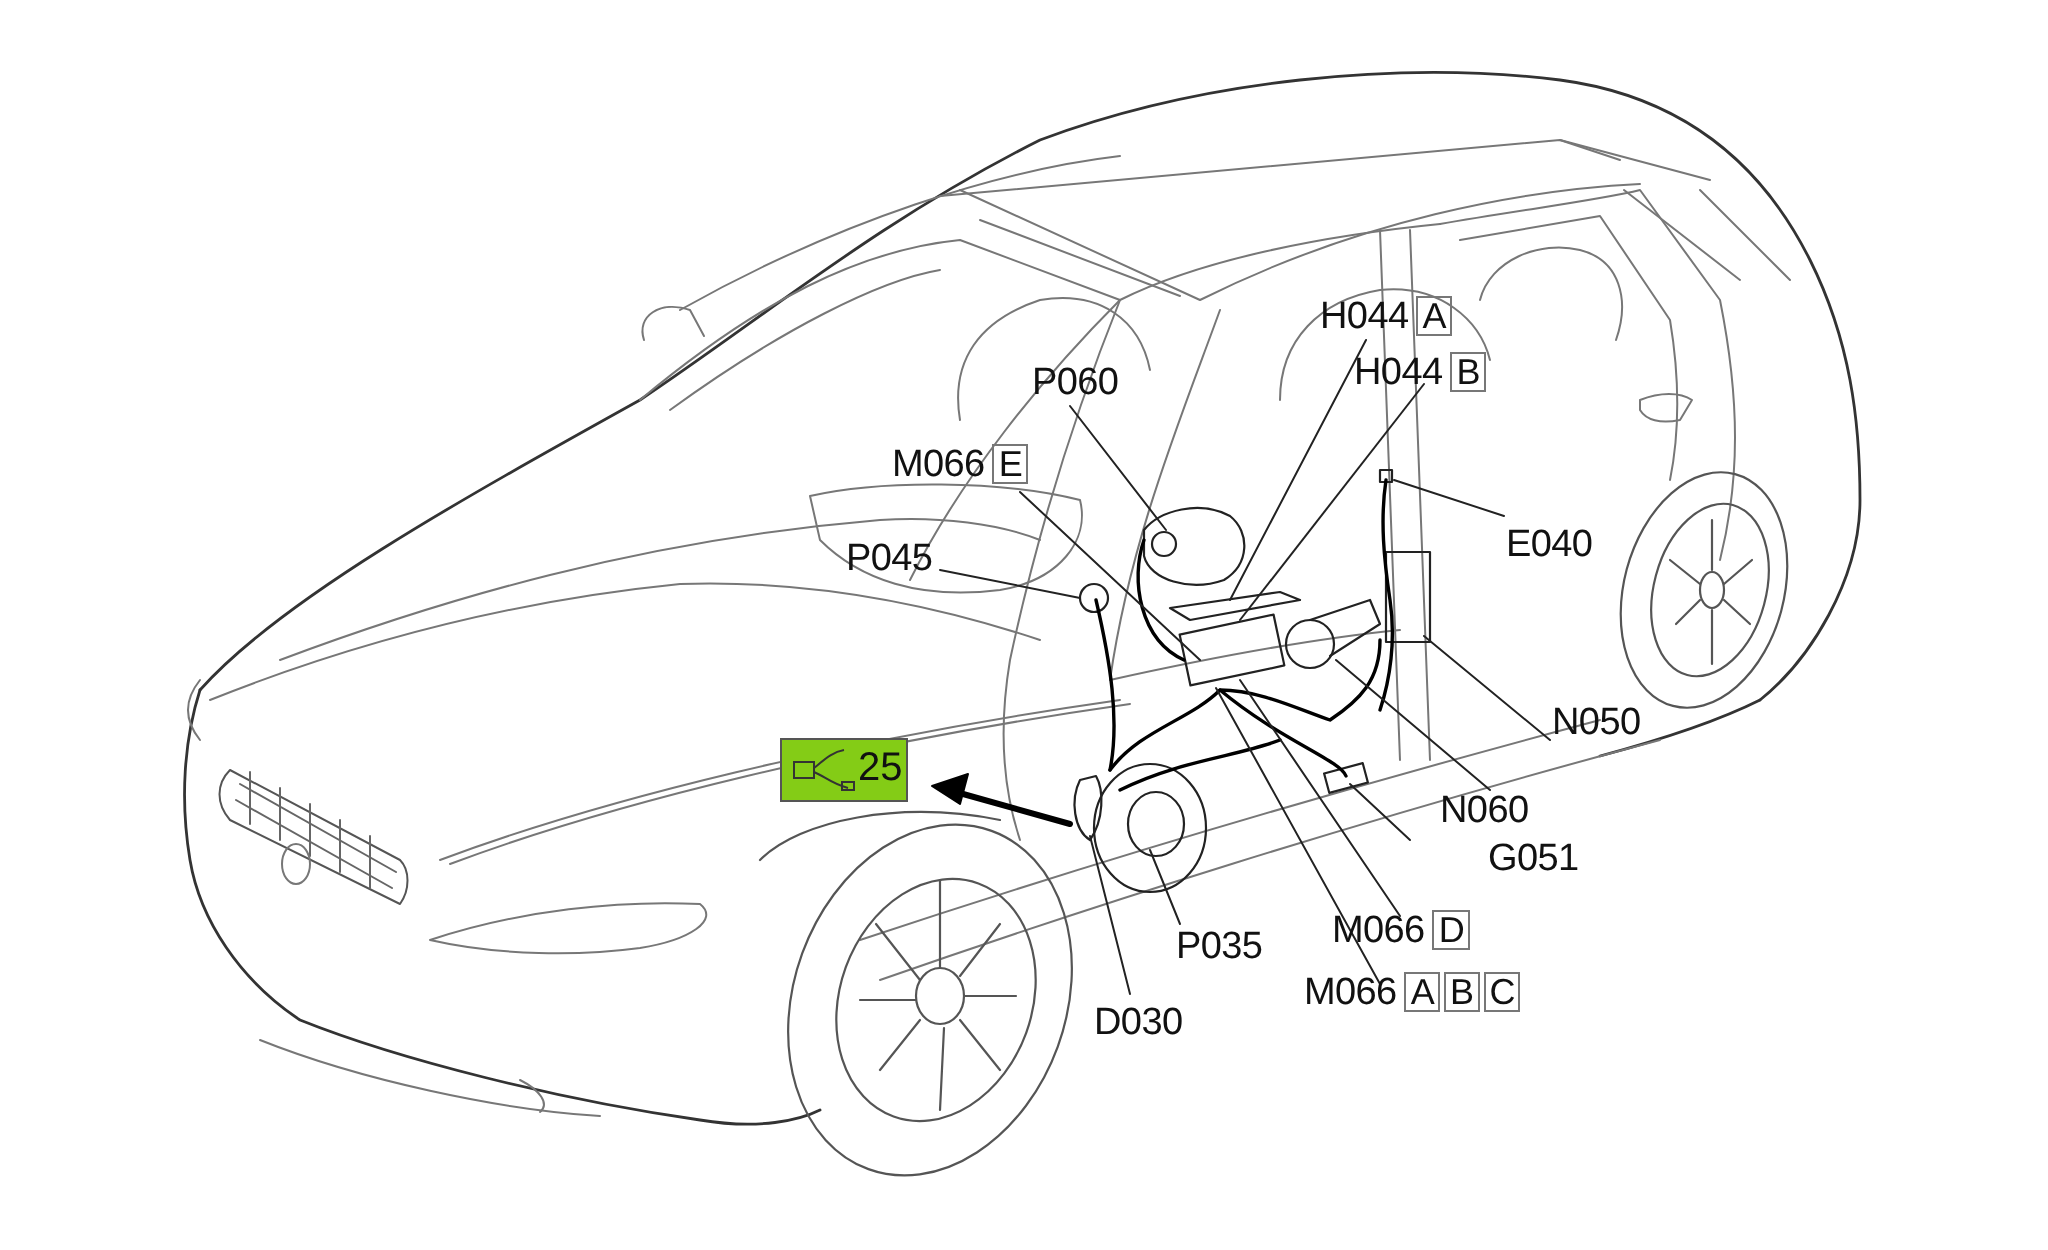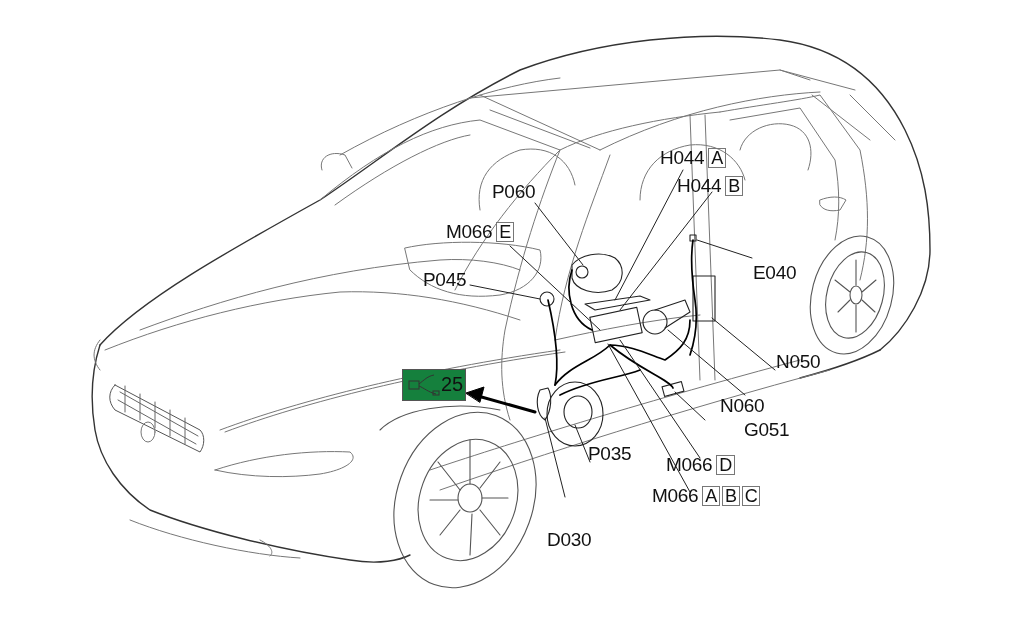--- a/index.html
+++ b/index.html
@@ -1,21 +1,21 @@
 <!DOCTYPE html>
 <html><head>
 <meta charset="utf-8">
 <style>
   html,body{margin:0;padding:0;background:#ffffff;}
   body{width:1024px;height:625px;overflow:hidden;position:relative;font-family:"Liberation Sans",sans-serif;}
   #stage{position:absolute;left:0;top:0;width:1024px;height:625px;}
   svg{position:absolute;left:0;top:0;}
   .lbl{position:absolute;font-family:"Liberation Sans",sans-serif;font-size:19px;color:#111;white-space:nowrap;line-height:20px;letter-spacing:-0.3px;text-align:right;}
   .box{display:inline-block;border:1px solid #777;padding:0 2px;margin-left:4px;line-height:18px;font-size:18px;}
-  .ref{position:absolute;left:402px;top:369px;width:62px;height:30px;border:1.5px solid #555;background:#15803d;}
+  .ref{position:absolute;left:390px;top:369px;width:62px;height:30px;border:1.5px solid #555;background:#84cc16;}
   .ref .num{position:absolute;left:38px;top:3px;font-size:20px;color:#111;}
 </style>
 </head>
 <body>
 
 <div id="stage">
 <svg width="1024" height="625" viewBox="0 0 1024 625" fill="none" stroke-linecap="round" stroke-linejoin="round">
 
   <g stroke="#333" stroke-width="1.4">
     <path d="M100,345 C140,300 230,250 320,200 C380,160 440,110 520,70 C600,40 700,30 780,40 C840,48 880,80 905,130 C925,170 930,210 930,250 C930,290 905,330 880,350"></path>
@@ -134,24 +134,24 @@
   <svg width="36" height="26" style="left:3px;top:2px">
     <rect x="3" y="9" width="10" height="8" fill="none" stroke="#333"></rect>
     <path d="M13,12 C18,8 22,4 28,3 M13,14 C18,16 22,20 30,22" fill="none" stroke="#333"></path>
     <rect x="27" y="19" width="6" height="4" fill="none" stroke="#333"></rect>
   </svg>
   <span class="num">25</span>
 </div>
 
 <div class="lbl" style="left:660px;top:148px"><span>H044</span><span class="box">A</span></div>
 <div class="lbl" style="left:677px;top:176px"><span>H044</span><span class="box">B</span></div>
-<div class="lbl" style="left:492px;top:182px"><span>P060</span></div>
+<div class="lbl" style="left:516px;top:182px"><span>P060</span></div>
 <div class="lbl" style="left:446px;top:222px"><span>M066</span><span class="box">E</span></div>
 <div class="lbl" style="left:753px;top:263px"><span>E040</span></div>
 <div class="lbl" style="left:423px;top:270px"><span>P045</span></div>
 <div class="lbl" style="left:776px;top:352px"><span>N050</span></div>
 <div class="lbl" style="left:720px;top:396px"><span>N060</span></div>
 <div class="lbl" style="left:744px;top:420px"><span>G051</span></div>
 <div class="lbl" style="left:666px;top:455px"><span>M066</span><span class="box">D</span></div>
-<div class="lbl" style="left:588px;top:444px"><span>P035</span></div>
+<div class="lbl" style="left:588px;top:464px"><span>P035</span></div>
 <div class="lbl" style="left:652px;top:486px"><span>M066</span><span class="box">A</span><span class="box" style="margin-left:2px">B</span><span class="box" style="margin-left:2px">C</span></div>
-<div class="lbl" style="left:547px;top:530px"><span>D030</span></div>
+<div class="lbl" style="left:547px;top:502px"><span>D030</span></div>
 </div>
 
 </body></html>

